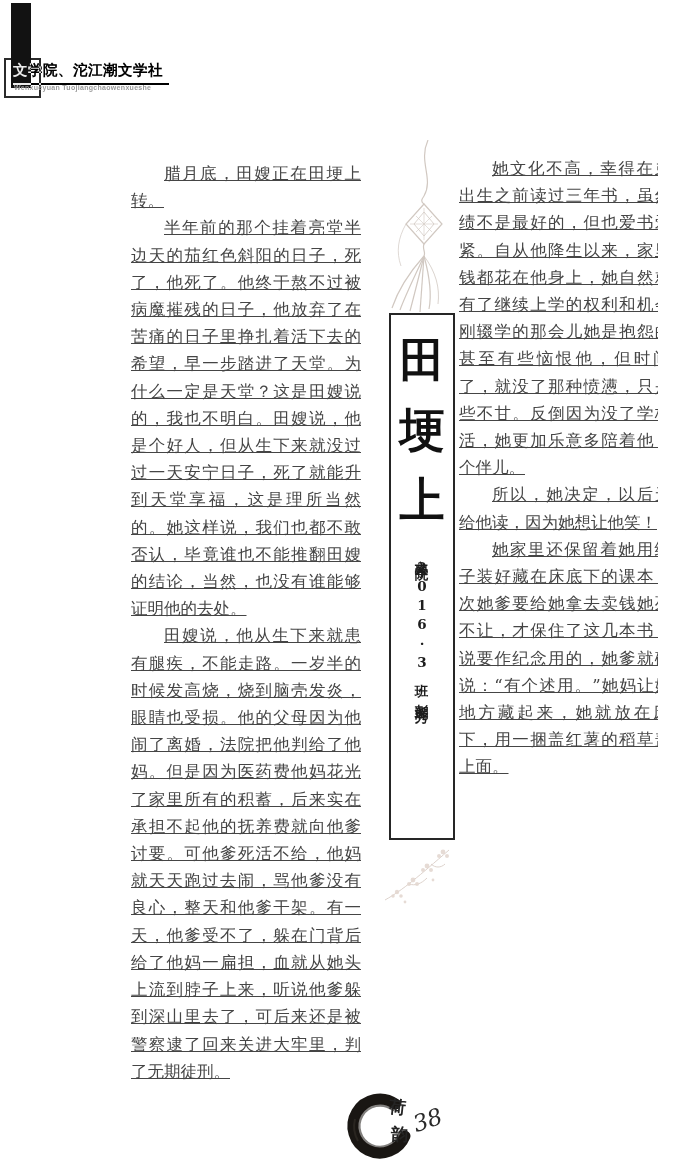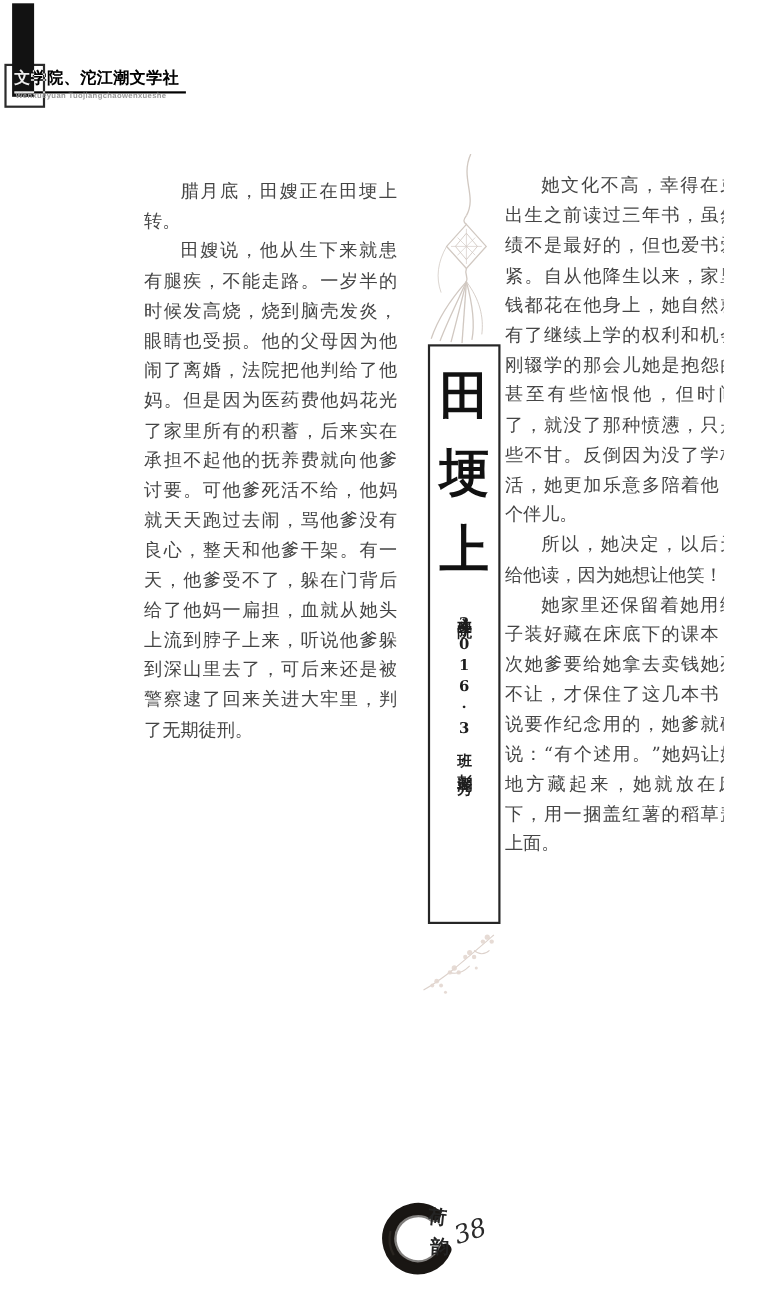--- a/index.html
+++ b/index.html
@@ -11,21 +11,21 @@
   .org-bar{position:absolute;left:11px;top:3px;width:20px;height:85px;background:#121212;}
   .org-title{position:absolute;left:13px;top:61px;font-size:14.5px;font-weight:bold;color:#ffffff;
              mix-blend-mode:difference;white-space:nowrap;letter-spacing:0.5px;
              border-bottom:2px solid #ffffff;padding-bottom:3px;padding-right:6px;}
   .org-pinyin{position:absolute;left:14px;top:84px;font-size:7px;font-weight:bold;color:#9a9a9a;
               letter-spacing:0.3px;font-family:Liberation Sans, sans-serif;}
 
   
   .col{position:absolute;width:230px;font-size:16.5px;line-height:27.2px;color:#454545;
        text-align:justify;word-break:break-all;}
-  .col p{margin:0;text-indent:33px;}
+  .col p{margin:0;text-indent:33px;text-decoration:underline;}
   .col-left{left:131px;top:160px;}
   .col-right{left:459px;top:155px;}
 
   
   .tassel{position:absolute;left:388px;top:140px;}
   .flower{position:absolute;left:381px;top:840px;}
   .title-box{position:absolute;left:389px;top:313px;width:66px;height:527px;border:2px solid #262626;
              box-sizing:border-box;background:#fff;display:flex;flex-direction:column;align-items:center;}
   .title-char{font-size:45px;font-weight:900;color:#111;line-height:1.55;text-align:center;
               transform:scaleY(1.04);}
@@ -46,20 +46,21 @@
 
 <div class="page">
 
   <div class="org-frame"></div>
   <div class="org-bar"></div>
   <div class="org-title">文学院、沱江潮文学社</div>
   <div class="org-pinyin">Wenxueyuan Tuojiangchaowenxueshe</div>
 
   <div class="col col-left">
     <p>腊月底，田嫂正在田埂上转。</p>
+    <p>半年前的那个挂着亮堂半边天的茄红色斜阳的日子，死了，他死了。他终于熬不过被病魔摧残的日子，他放弃了在苦痛的日子里挣扎着活下去的希望，早一步踏进了天堂。为什么一定是天堂？这是田嫂说的，我也不明白。田嫂说，他是个好人，但从生下来就没过过一天安宁日子，死了就能升到天堂享福，这是理所当然的。她这样说，我们也都不敢否认，毕竟谁也不能推翻田嫂的结论，当然，也没有谁能够证明他的去处。</p>
     <p>田嫂说，他从生下来就患有腿疾，不能走路。一岁半的时候发高烧，烧到脑壳发炎，眼睛也受损。他的父母因为他闹了离婚，法院把他判给了他妈。但是因为医药费他妈花光了家里所有的积蓄，后来实在承担不起他的抚养费就向他爹讨要。可他爹死活不给，他妈就天天跑过去闹，骂他爹没有良心，整天和他爹干架。有一天，他爹受不了，躲在门背后给了他妈一扁担，血就从她头上流到脖子上来，听说他爹躲到深山里去了，可后来还是被警察逮了回来关进大牢里，判了无期徒刑。</p>
 
   </div>
 
   <div class="tassel">
     <svg width="64" height="172" viewBox="0 0 64 172">
       <g fill="none" stroke="#c9bfb7" stroke-width="1.2" opacity="0.85">
         <path d="M40,0 C30,22 46,38 36,56"></path>
         <path d="M36,56 C33,60 33,62 36,64"></path>
         <path d="M36,64 L54,84 L36,104 L18,84 Z"></path>

